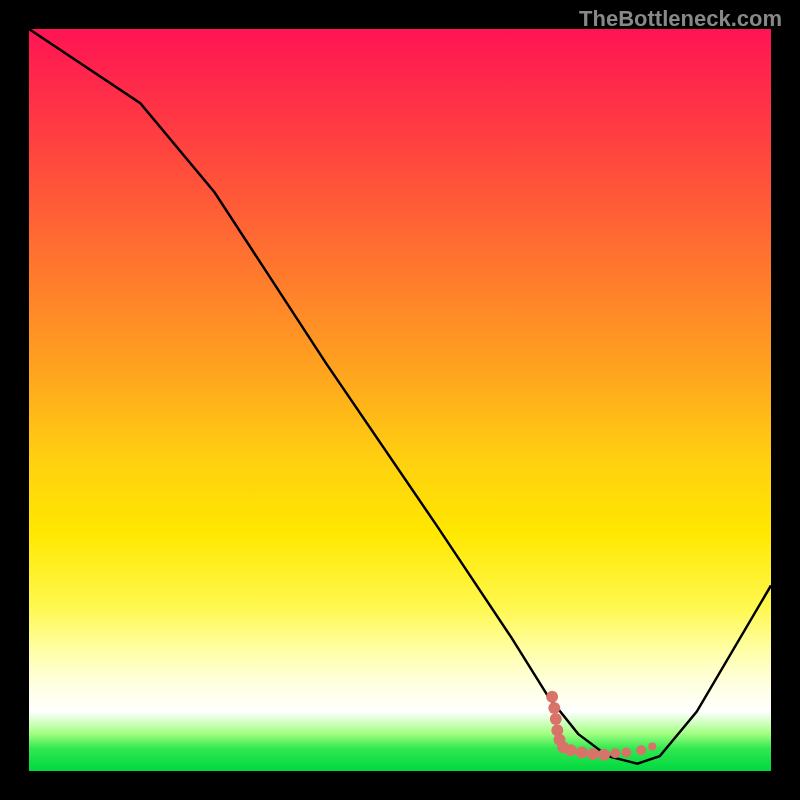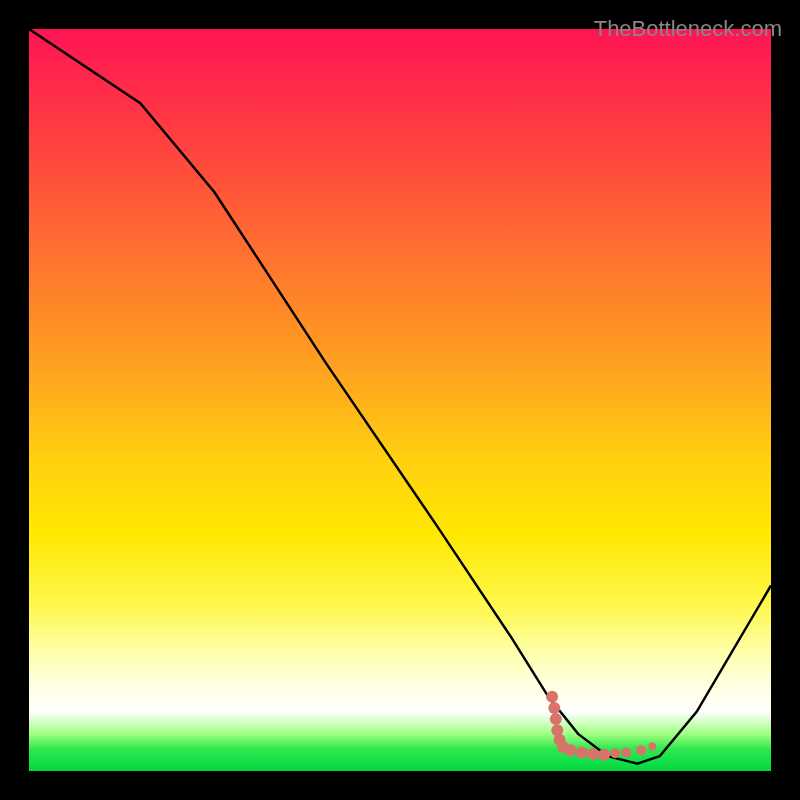--- a/index.html
+++ b/index.html
@@ -6,25 +6,25 @@
     margin: 0;
     padding: 0;
     background: #000;
     width: 800px;
     height: 800px;
     position: relative;
     font-family: Arial, sans-serif;
   }
   .watermark {
     position: absolute;
-    top: 16px;
+    top: 6px;
     right: 18px;
     color: #888;
     font-size: 22px;
-    font-weight: 400;
+    font-weight: 700;
     z-index: 10;
   }
   .plot-frame {
     position: absolute;
     top: 29px;
     left: 29px;
     width: 742px;
     height: 742px;
     background: #000;
   }

